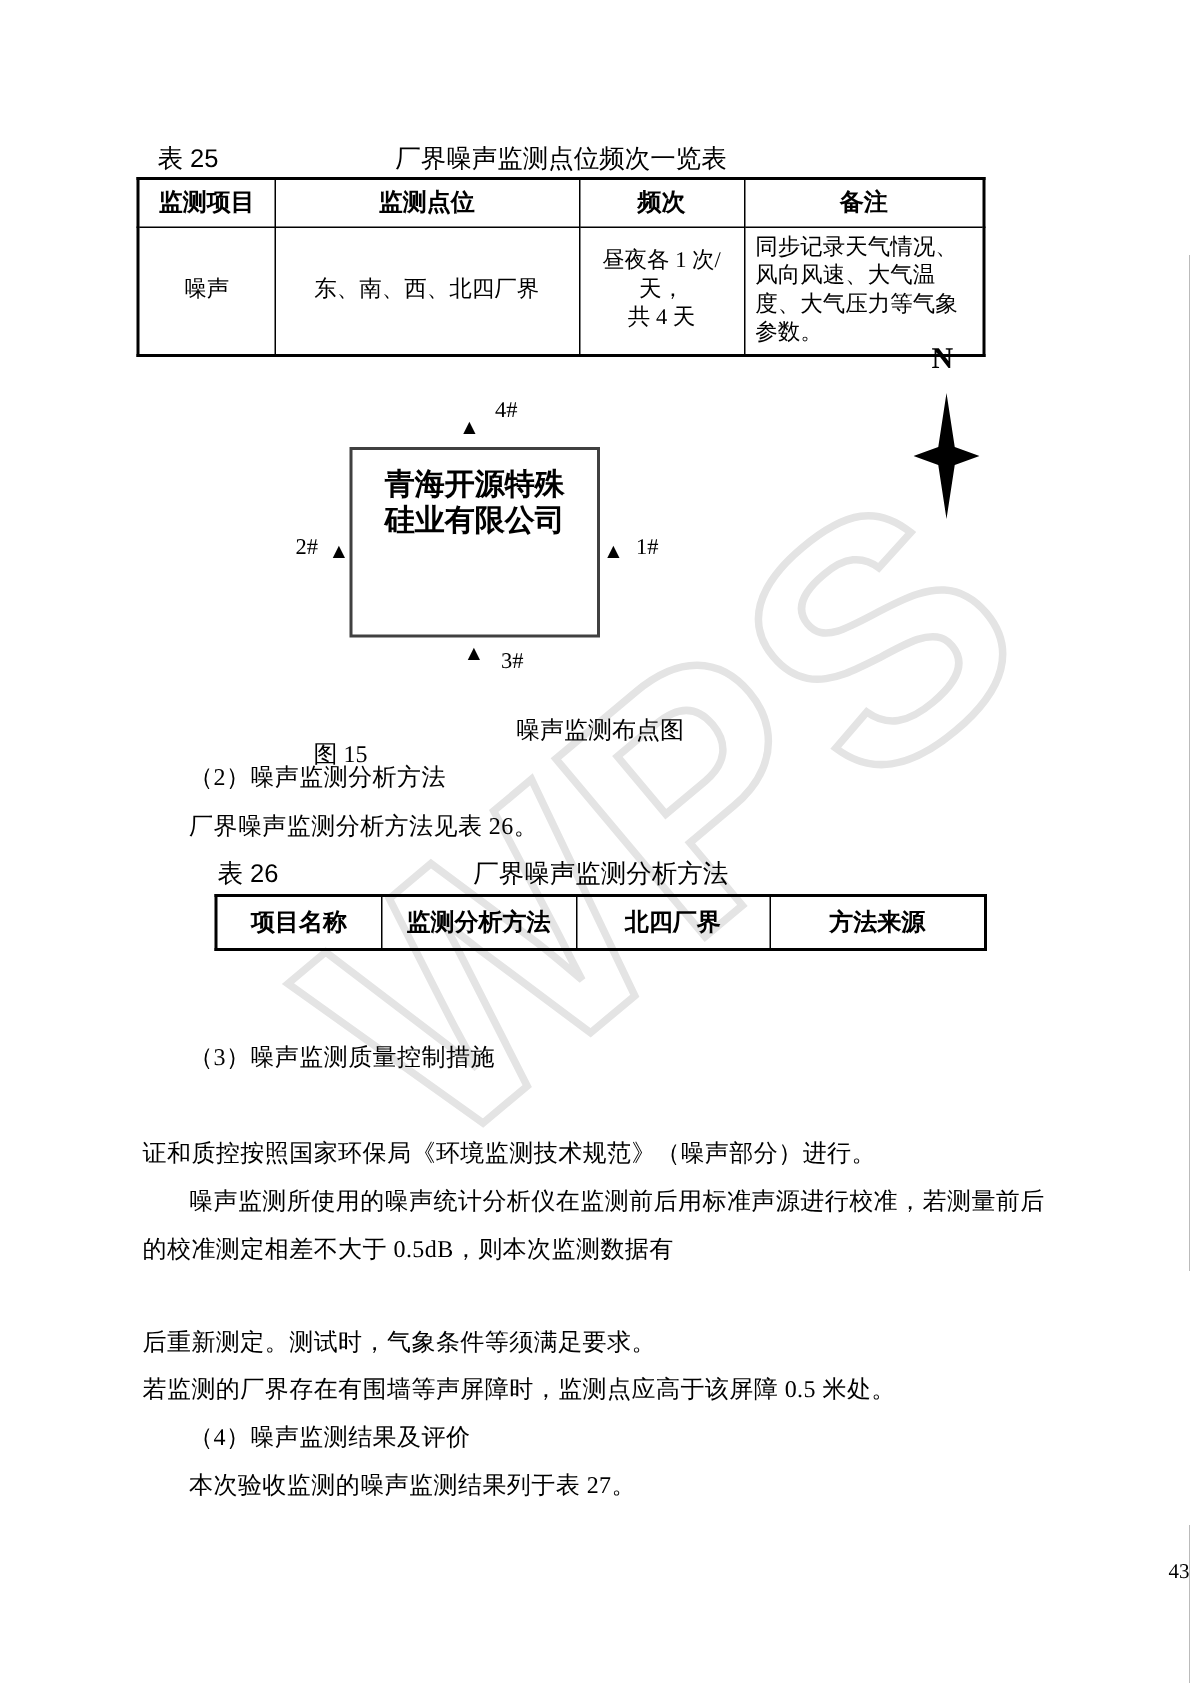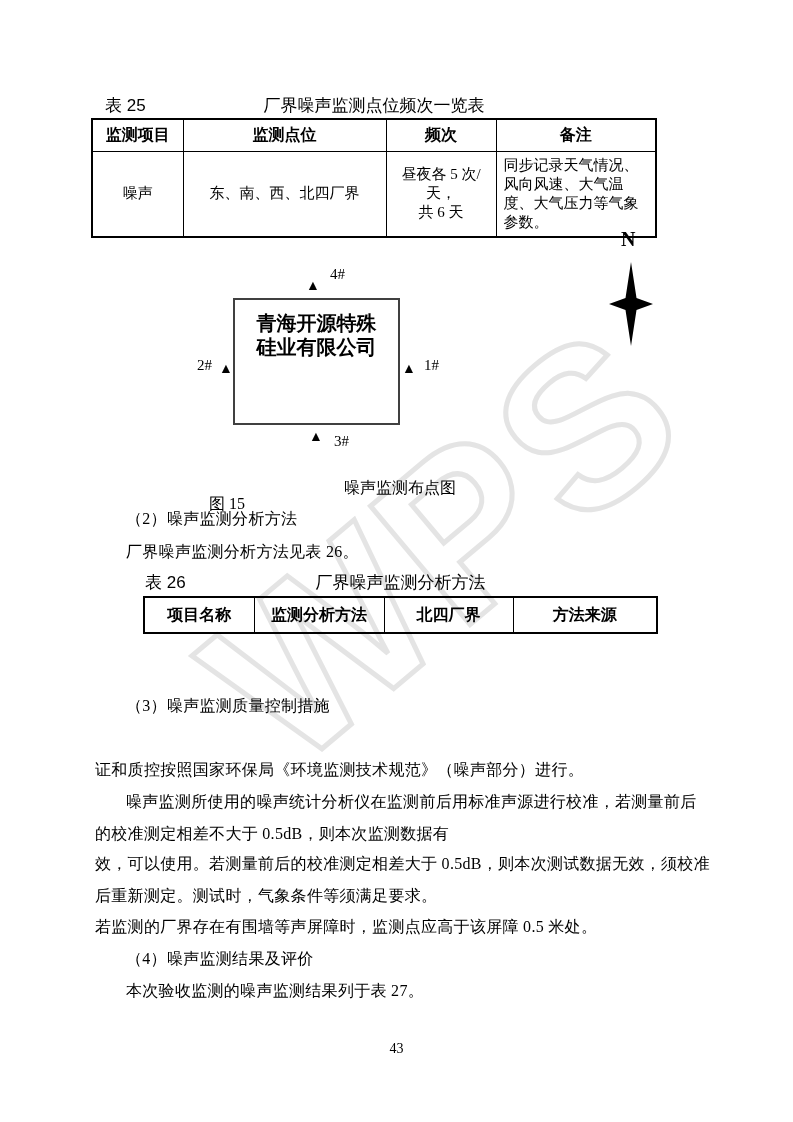--- a/index.html
+++ b/index.html
@@ -85,21 +85,21 @@
   
   .bline{
     position:absolute;z-index:1;left:95px;
     font-size:16px;line-height:22px;
     white-space:nowrap;letter-spacing:0.3px;
   }
   .bline.indent{left:126px;}
 
   .page-number{
     position:absolute;z-index:1;left:0;width:793px;
-    text-align:center;font-size:14px;
+    text-align:right;font-size:14px;
   }
 </style>
 </head>
 <body>
 
 <div class="page">
 
   <svg class="wm" width="793" height="1122" viewBox="0 0 793 1122" aria-hidden="true">
     <text x="445" y="622" text-anchor="middle" transform="rotate(-40 445 545)">WPS</text>
   </svg>
@@ -120,22 +120,22 @@
       <tr style="height:32px">
         <th>监测项目</th>
         <th>监测点位</th>
         <th>频次</th>
         <th>备注</th>
       </tr>
       <tr style="height:59px">
         <td>噪声</td>
         <td>东、南、西、北四厂界</td>
         <td>
-          <div>昼夜各 5 次/天，</div>
-          <div>共 6 天</div>
+          <div>昼夜各 1 次/天，</div>
+          <div>共 4 天</div>
         </td>
         <td class="left">同步记录天气情况、风向风速、大气温度、大气压力等气象参数。</td>
       </tr>
     </tbody>
   </table>
 
   <div class="layer" style="left:0;top:0;width:0;height:0">
     <div class="north-label" style="left:621px;top:229px">N</div>
     <svg class="compass" style="left:609px;top:262px" width="44" height="84" viewBox="0 0 44 84" aria-hidden="true">
       <polygon points="22,0 27.5,36 44,42 27.5,48 22,84 16.5,48 0,42 16.5,36" fill="#000"></polygon>
@@ -186,21 +186,20 @@
         <th>北四厂界</th>
         <th>方法来源</th>
       </tr>
     </tbody>
   </table>
 
   <div class="bline indent" style="top:695px">（3）噪声监测质量控制措施</div>
   <div class="bline" style="top:759px">证和质控按照国家环保局《环境监测技术规范》（噪声部分）进行。</div>
   <div class="bline indent" style="top:791px">噪声监测所使用的噪声统计分析仪在监测前后用标准声源进行校准，若测量前后</div>
   <div class="bline" style="top:823px">的校准测定相差不大于 0.5dB，则本次监测数据有</div>
-  <div class="bline" style="top:853px">效，可以使用。若测量前后的校准测定相差大于 0.5dB，则本次测试数据无效，须校准</div>
   <div class="bline" style="top:885px">后重新测定。测试时，气象条件等须满足要求。</div>
   <div class="bline" style="top:916px">若监测的厂界存在有围墙等声屏障时，监测点应高于该屏障 0.5 米处。</div>
   <div class="bline indent" style="top:948px">（4）噪声监测结果及评价</div>
   <div class="bline indent" style="top:980px">本次验收监测的噪声监测结果列于表 27。</div>
 
   <div class="page-number" style="top:1041px">43</div>
 
 </div>
 
 </body></html>

